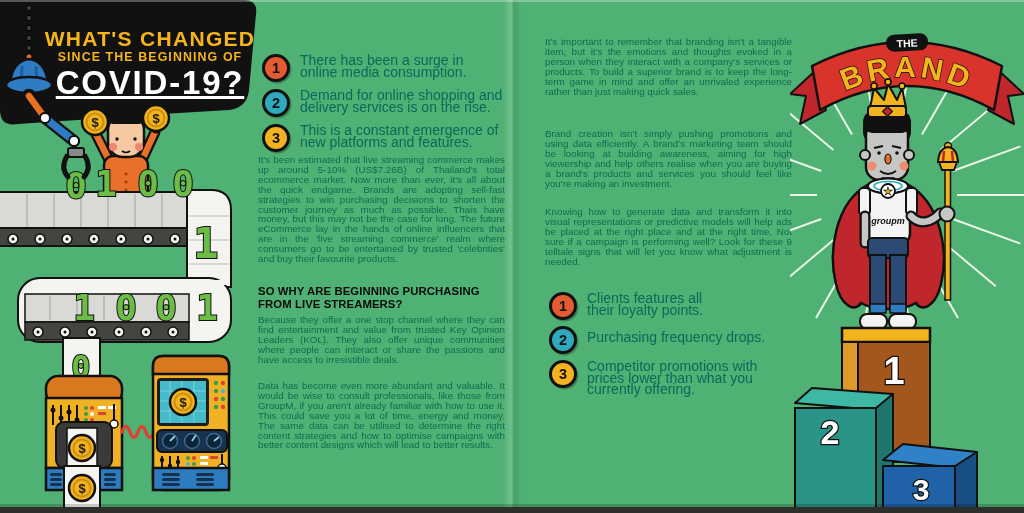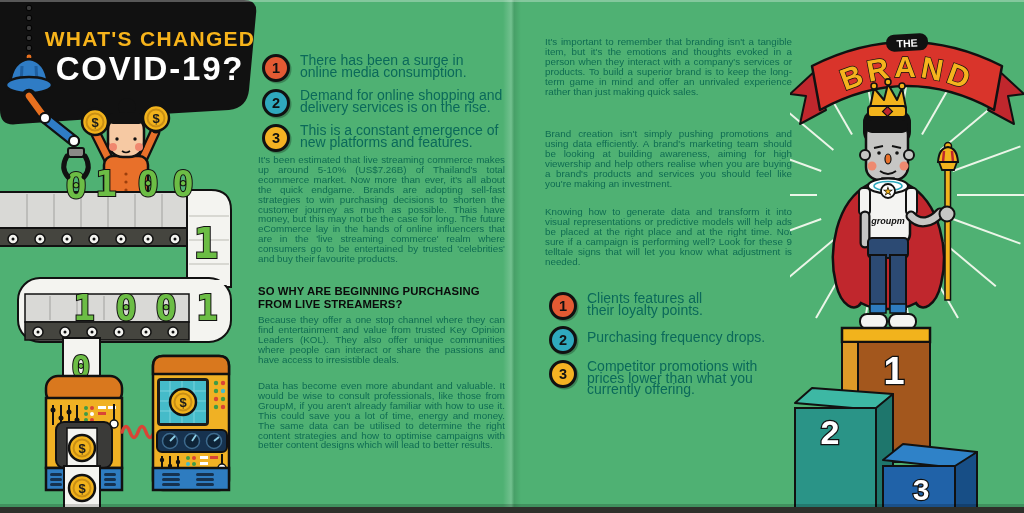--- a/index.html
+++ b/index.html
@@ -8,21 +8,21 @@
   .art{position:absolute;top:0;}
   svg text{font-family:"Liberation Sans",sans-serif;}
   .digit{font-family:"DejaVu Sans Mono",monospace;font-weight:bold;font-size:36px;fill:#6CBD45;stroke:#111;stroke-width:2px;paint-order:stroke;text-anchor:middle;}
   .digit-lg{font-size:42px;}
   .digit-sm{font-size:32px;}
   .coin-sym{font-weight:bold;font-size:13px;fill:#1b1b1b;text-anchor:middle;}
   .podium-num{font-weight:bold;fill:#fff;stroke:#111;stroke-width:2.5px;paint-order:stroke;text-anchor:middle;}
   .title-block{position:absolute;left:42px;top:27px;width:216px;text-align:center;z-index:5;}
   .title-l1{font-size:21px;font-weight:900;color:#F7B41B;letter-spacing:1.3px;line-height:23px;}
   .title-l2{font-size:12.4px;font-weight:900;color:#F7B41B;letter-spacing:1.1px;line-height:14px;}
-  .title-l3{font-size:33px;font-weight:900;color:#FFFFFF;letter-spacing:1.8px;line-height:37px;}
+  .title-l3{font-size:33px;font-weight:900;color:#FFFFFF;letter-spacing:1.8px;line-height:37px;text-decoration:underline;}
   .col{position:absolute;top:0;width:247px;height:513px;}
   .col-left{left:258px;}
   .col-right{left:545px;margin-top:8px;}
   .col h2{position:absolute;margin:0;width:250px;font-size:11.3px;line-height:12.6px;font-weight:800;color:#0b0b0b;letter-spacing:0.1px;}
   .col p{position:absolute;margin:0;width:247px;font-size:9.8px;line-height:9.9px;color:#0F6C52;text-align:justify;}
   .pt{position:absolute;left:0;width:247px;}
   .pt-circle{position:absolute;left:4px;top:0;width:22px;height:22px;border:3px solid #111;border-radius:50%;text-align:center;font-size:14.5px;line-height:22px;font-weight:bold;color:#111;box-shadow:1.5px 1.5px 0 rgba(0,0,0,0.25);}
   .c-orange{background:#E35A33;} .c-teal{background:#2FA9BE;} .c-yellow{background:#F4B223;}
   .pt-text{position:absolute;left:42px;top:1px;width:205px;font-size:14px;line-height:11.6px;font-weight:normal;color:#0B695A;white-space:pre-line;}
   .connector{position:absolute;width:3px;background:#111;left:16px;z-index:-1;}
@@ -265,20 +265,21 @@
         <rect x="162" y="478" width="18" height="3" rx="1.5" fill="#16324F"></rect>
         <rect x="162" y="483" width="18" height="3" rx="1.5" fill="#16324F"></rect>
       <rect x="196" y="473" width="18" height="3" rx="1.5" fill="#16324F"></rect>
         <rect x="196" y="478" width="18" height="3" rx="1.5" fill="#16324F"></rect>
         <rect x="196" y="483" width="18" height="3" rx="1.5" fill="#16324F"></rect>
     </g>
   </svg>
 
   <div class="title-block">
     <div class="title-l1">WHAT'S CHANGED</div>
+    <div class="title-l2">SINCE THE BEGINNING OF</div>
     <div class="title-l3">COVID-19?</div>
   </div>
 
   <div class="col col-left">
     <div class="connector" style="top:66px;height:74px"></div>
     <div class="pt" style="top:54px">
       <span class="pt-circle c-orange">1</span>
       <span class="pt-text">There has been a surge in
 online media consumption.</span>
     </div>

